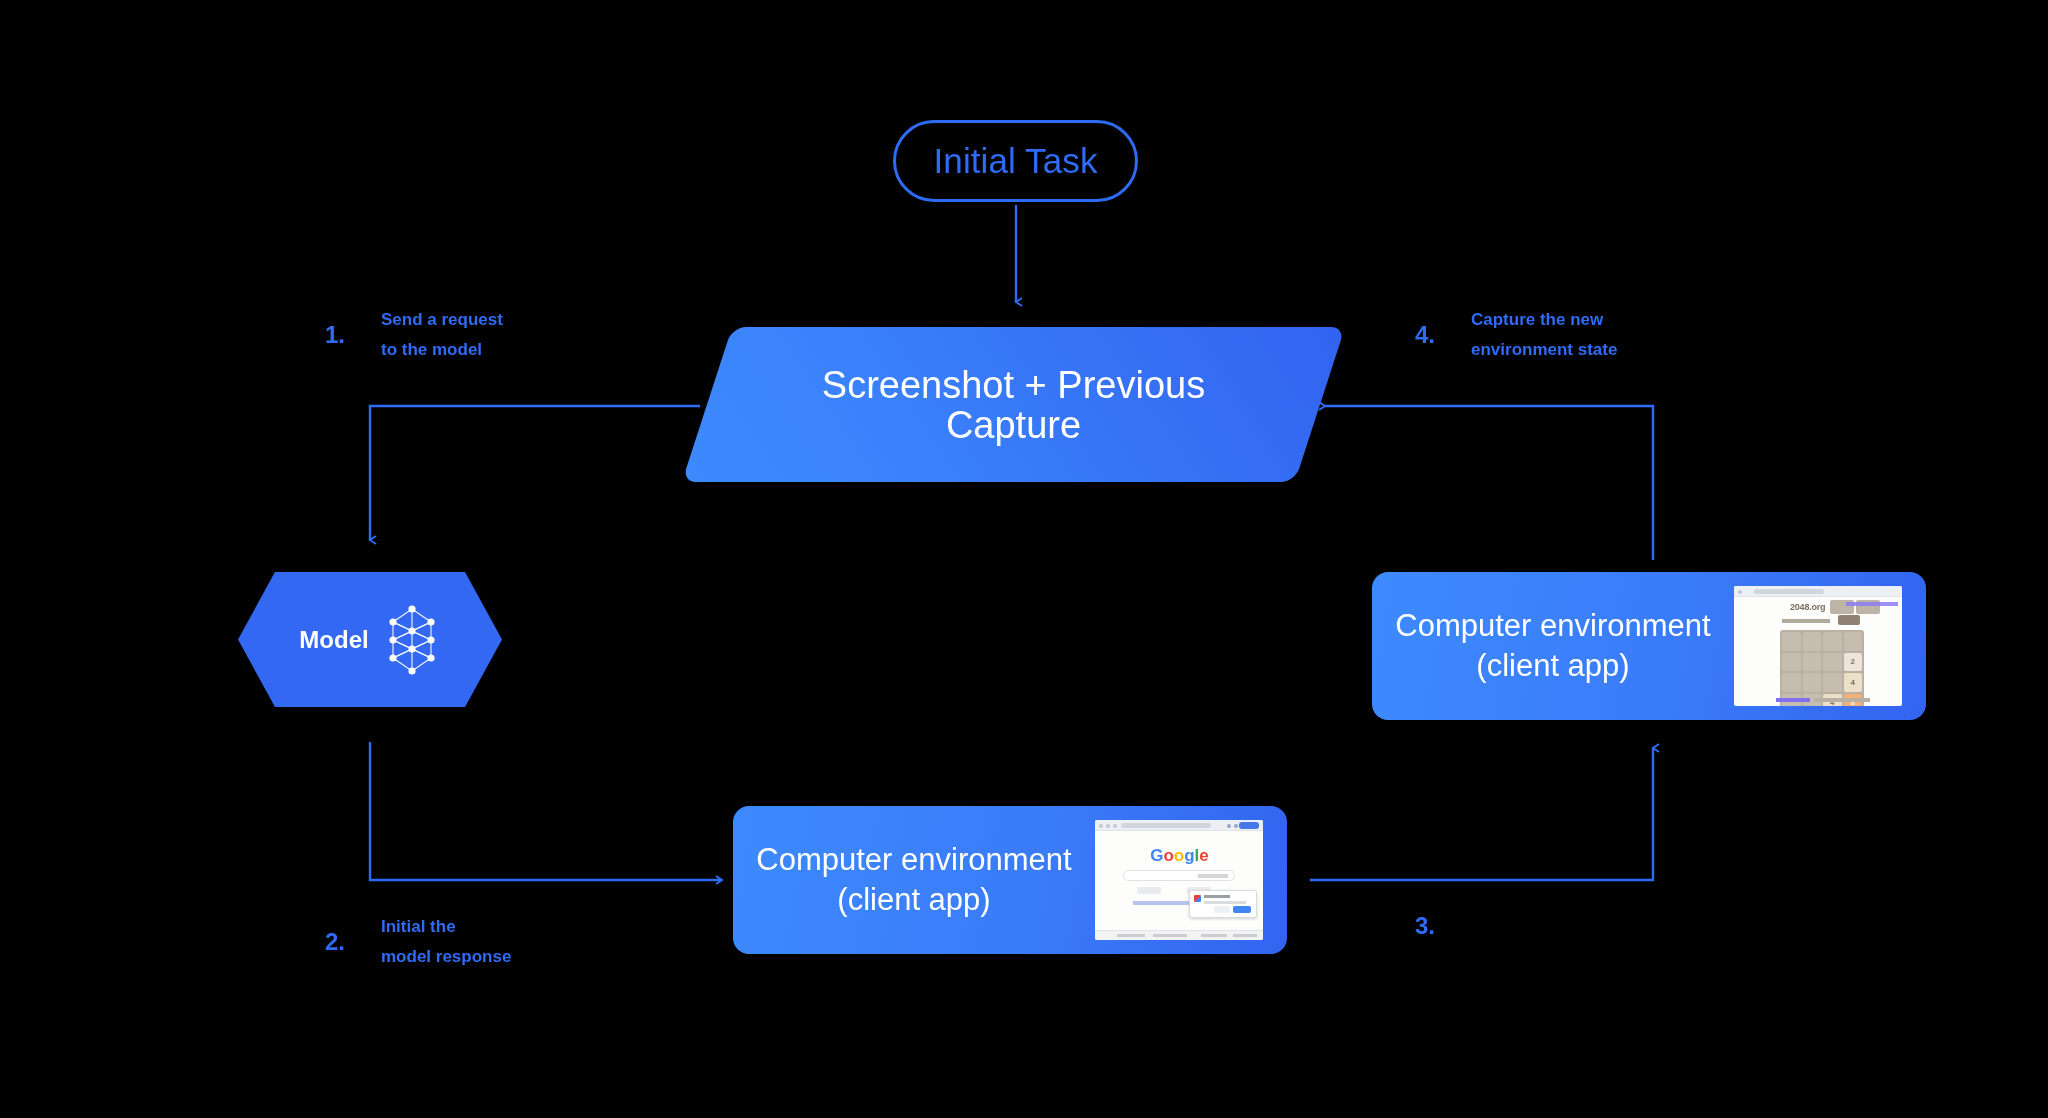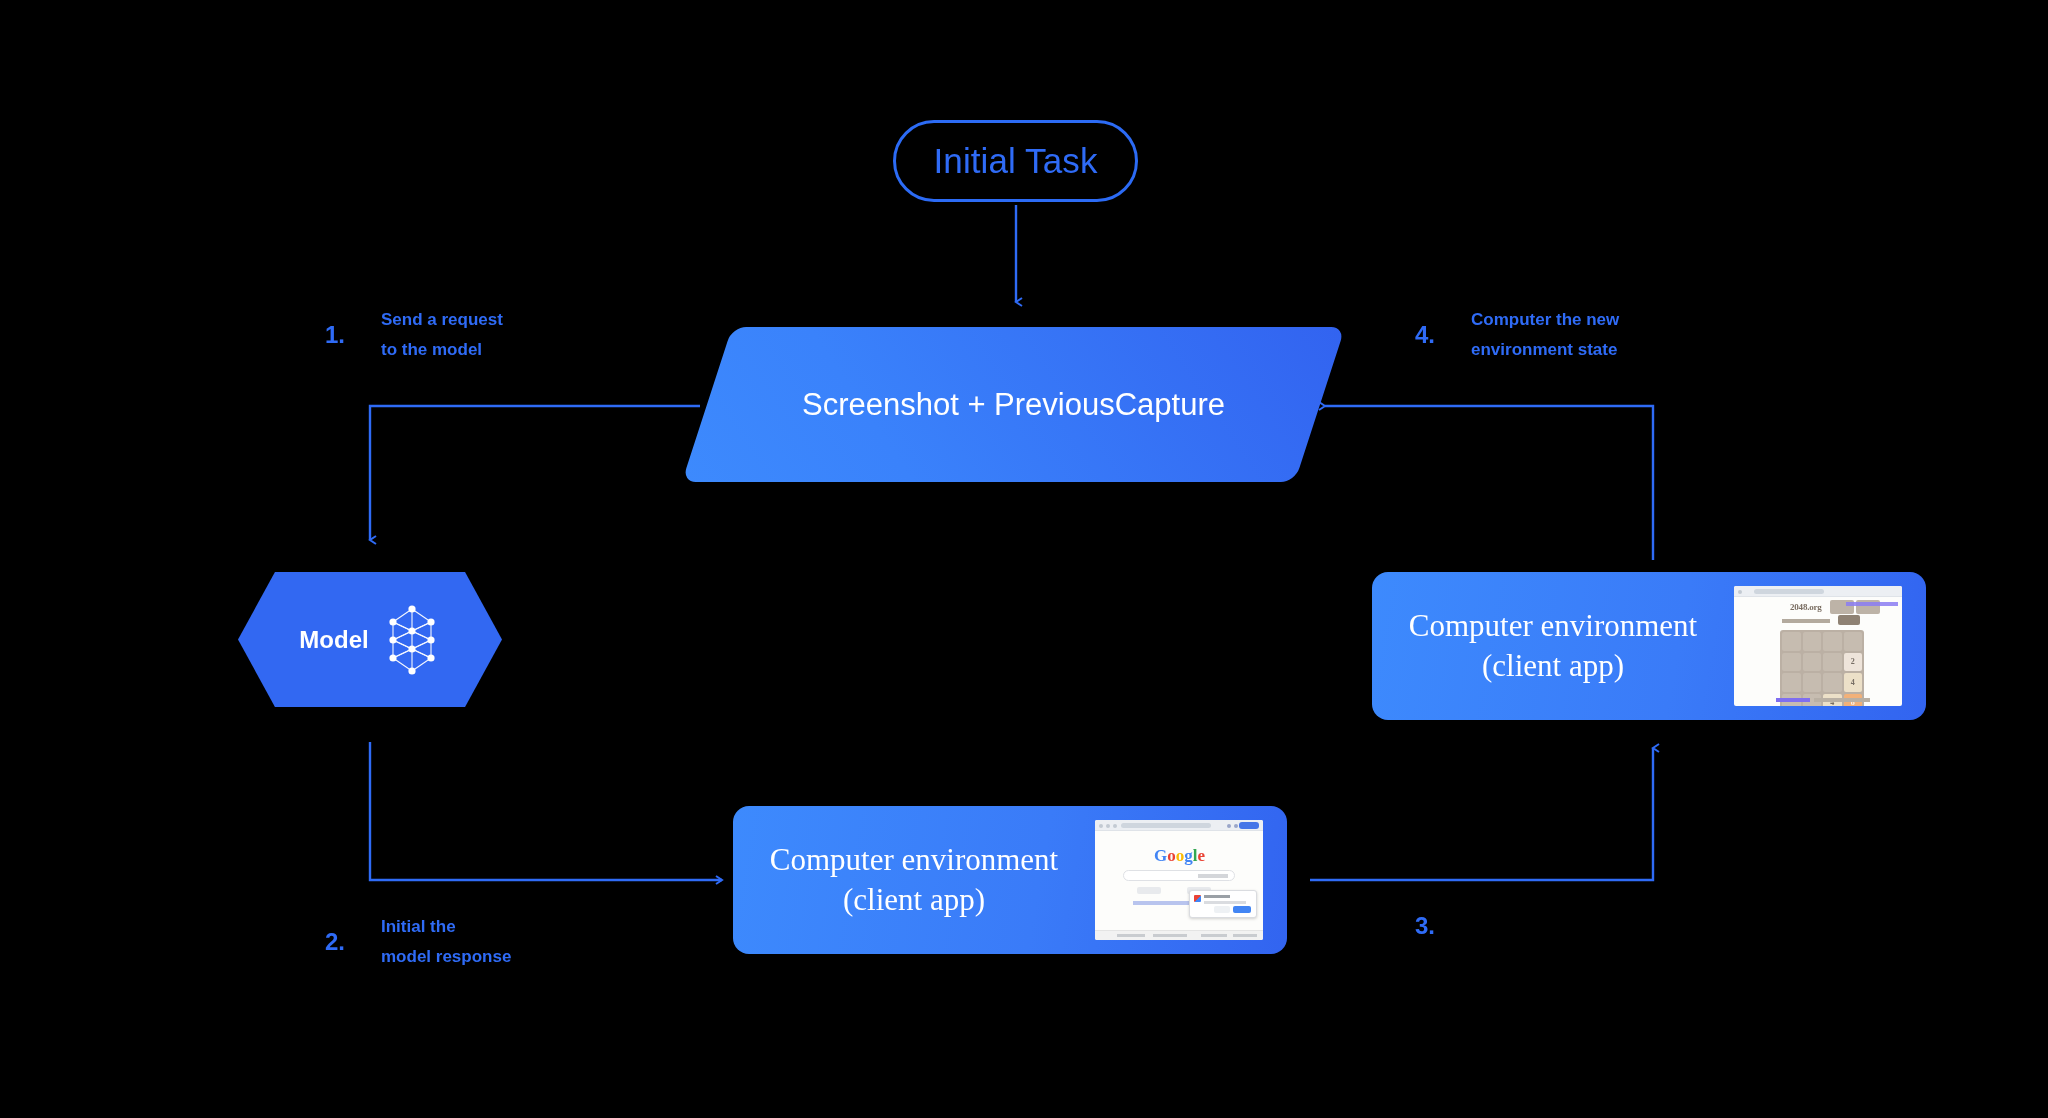--- a/index.html
+++ b/index.html
@@ -49,24 +49,24 @@
   #screenshot-node .skew {
     position: absolute;
     inset: 0;
     background: linear-gradient(225deg, #3263F0 0%, #3a82fb 70%, #3d8afd 100%);
     transform: skewX(-18deg);
     border-radius: 14px;
   }
   #screenshot-node .text {
     position: absolute;
     inset: 0;
-    display: flex; flex-direction: row;
+    display: flex; flex-direction: column;
     align-items: center; justify-content: center;
     color: #ffffff;
-    font-size: 31px;
+    font-size: 38px;
     line-height: 40px;
     text-align: center;
   }
 
   
   #model-node {
     position: absolute;
     left: 238px; top: 572px;
     width: 264px; height: 135px;
   }
@@ -86,21 +86,20 @@
     font-weight: bold;
   }
   #model-node .nn { width: 58px; height: 78px; display: block; }
 
   
   .env-card {
     position: absolute;
     border-radius: 16px;
     display: flex;
     align-items: center;
-    font-family: Liberation Serif, serif;
   }
   .env-card .caption {
     color: #ffffff;
     font-size: 31px;
     line-height: 40px;
     text-align: center;
     flex: 1;
   }
   #env-bottom {
     left: 733px; top: 806px;
@@ -451,17 +450,17 @@
   <div class="step" id="step-2">
     <span class="num">2.</span>
     <span class="txt">Initial the
 model response</span>
   </div>
   <div class="step" id="step-3">
     <span class="num">3.</span>
   </div>
   <div class="step" id="step-4">
     <span class="num">4.</span>
-    <span class="txt">Computer the new
+    <span class="txt">Capture the new
 environment state</span>
   </div>
 
 </div>
 
 </body></html>

